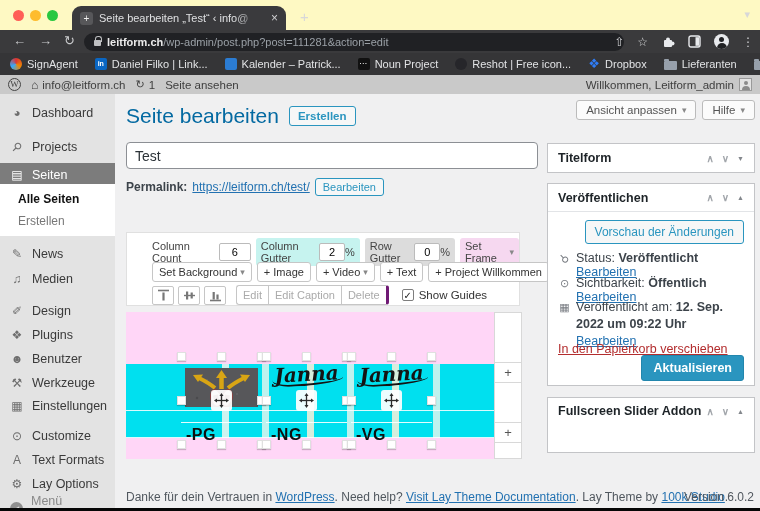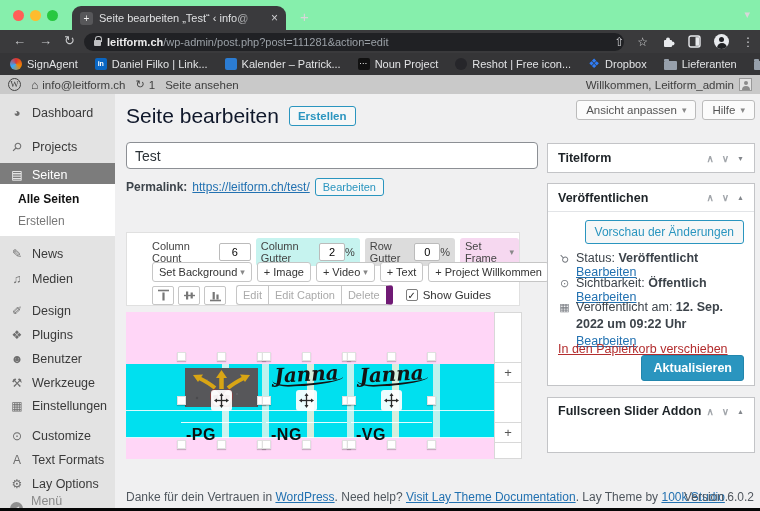--- a/index.html
+++ b/index.html
@@ -1,21 +1,21 @@
 <!DOCTYPE html>
 <html><head>
 <meta charset="utf-8">
 <style>
   * { margin:0; padding:0; box-sizing:border-box; }
   html,body { background:#000; }
   #app { position:relative; width:760px; height:511px; overflow:hidden;
          font-family:"Liberation Sans", sans-serif; background:#f0f0f1; }
 
   
-  .tabstrip { position:absolute; top:0; left:0; width:760px; height:30px; background:#86efac; }
+  .tabstrip { position:absolute; top:0; left:0; width:760px; height:30px; background:#fef9c3; }
   .traffic { position:absolute; top:10px; width:11px; height:11px; border-radius:50%; }
   .t-red{ left:13px; background:#ff5f57; } .t-yel{ left:30px; background:#febc2e; } .t-grn{ left:47px; background:#28c840; }
   .tab { position:absolute; left:72px; top:6px; width:214px; height:24px; background:#3a3a3d;
          border-radius:9px 9px 0 0; display:flex; align-items:center; padding:0 8px; gap:6px; }
   .tab-fav { width:13px; height:13px; background:#57575a; border-radius:3px; color:#eee; font-size:10px;
              line-height:13px; text-align:center; flex:none; }
   .tab-fav::before{ content:"+"; }
   .tab-title { color:#dfe0e2; font-size:11px; white-space:nowrap; overflow:hidden; width:160px;
                -webkit-mask-image:linear-gradient(90deg,#000 85%,transparent); }
   .tab-close { color:#cfcfd2; font-size:12px; margin-left:auto; }
@@ -84,21 +84,21 @@
   .sb-subitem.current { font-weight:bold; color:#111; }
   .glyph-pin { display:inline-block; transform:rotate(45deg); }
   .sb-collapse { color:#8a8a8a; }
   .collapse-circle { width:13px; height:13px; border-radius:50%; background:#8f8f8f; color:#e3e3e3;
                      font-size:7px; line-height:13px; text-align:center; flex:none; }
   .collapse-circle::before{ content:"\25C0"; }
 
   
   .content { position:absolute; top:94px; left:115px; right:0; bottom:0; background:#f0f0f1; }
   .page-head { position:absolute; left:11px; top:10px; display:flex; align-items:center; gap:10px; }
-  .h1 { font-size:21px; font-weight:400; color:#0f172a; }
+  .h1 { font-size:21px; font-weight:400; color:#0369a1; }
   .btn-outline { display:inline-block; border:1px solid #2a95bf; color:#2a95bf; background:#f6f7f7;
                  border-radius:3px; font-size:11.5px; font-weight:bold; padding:3px 8px; }
   .title-input { position:absolute; left:11px; top:48px; width:412px; height:27px; border:1px solid #8c8f94;
                  border-radius:4px; background:#fff; font-size:14px; padding:0 8px; color:#2c3338;
                  font-family:"Liberation Sans",sans-serif; }
   .permalink { position:absolute; left:11px; top:84px; font-size:12px; color:#3c434a; display:flex; align-items:center; gap:5px; }
   .permalink b { font-weight:bold; }
   a.link { color:#2271b1; text-decoration:underline; }
   .btn-sm { border:1px solid #2a95bf; color:#2a95bf; background:#f6f7f7; border-radius:3px; font-size:11px; padding:2px 7px; }
 
@@ -112,21 +112,21 @@
   .chip-cyan { background:#c6f3ef; } .chip-gray { background:#dcdcdc; } .chip-pink { background:#f6d8f0; }
   .chip .g-input { width:26px; }
   .g-btn { border:1px solid #c6c6c6; background:#fff; border-radius:3px; font-size:11px; color:#333;
            padding:3px 6px; white-space:nowrap; display:flex; align-items:center; gap:3px; }
   .drop::after { content:"\25BE"; font-size:9px; color:#888; }
   .chip-pink .g-lab { font-weight:normal; }
   .g-btn.disabled { color:#aaa; }
   .btn-group { display:flex; }
   .btn-group .g-btn { border-radius:0; border-right:none; }
   .btn-group .g-btn:first-child { border-radius:3px 0 0 3px; }
-  .btn-group .g-btn:last-child { border-radius:0 3px 3px 0; border-right:7px solid #701a75; }
+  .btn-group .g-btn:last-child { border-radius:0 3px 3px 0; border-right:3px solid #701a75; }
   .icon-btn { width:22px; height:19px; border:1px solid #c6c6c6; background:#fff; border-radius:2px;
               display:flex; align-items:center; justify-content:center; }
   .icon-btn + .icon-btn { margin-left:-1px; }
   .checkbox { width:12px; height:12px; border:1px solid #7e7e7e; border-radius:2px; background:#fff;
               font-size:10px; line-height:11px; text-align:center; color:#222; flex:none; }
   .checkbox.checked::after { content:"\2713"; }
   .g-check-lab { font-size:11.5px; color:#333; }
 
   
   .canvas { position:absolute; left:11px; top:218px; width:368px; height:147px; background:#ffd6f7; overflow:hidden; }

